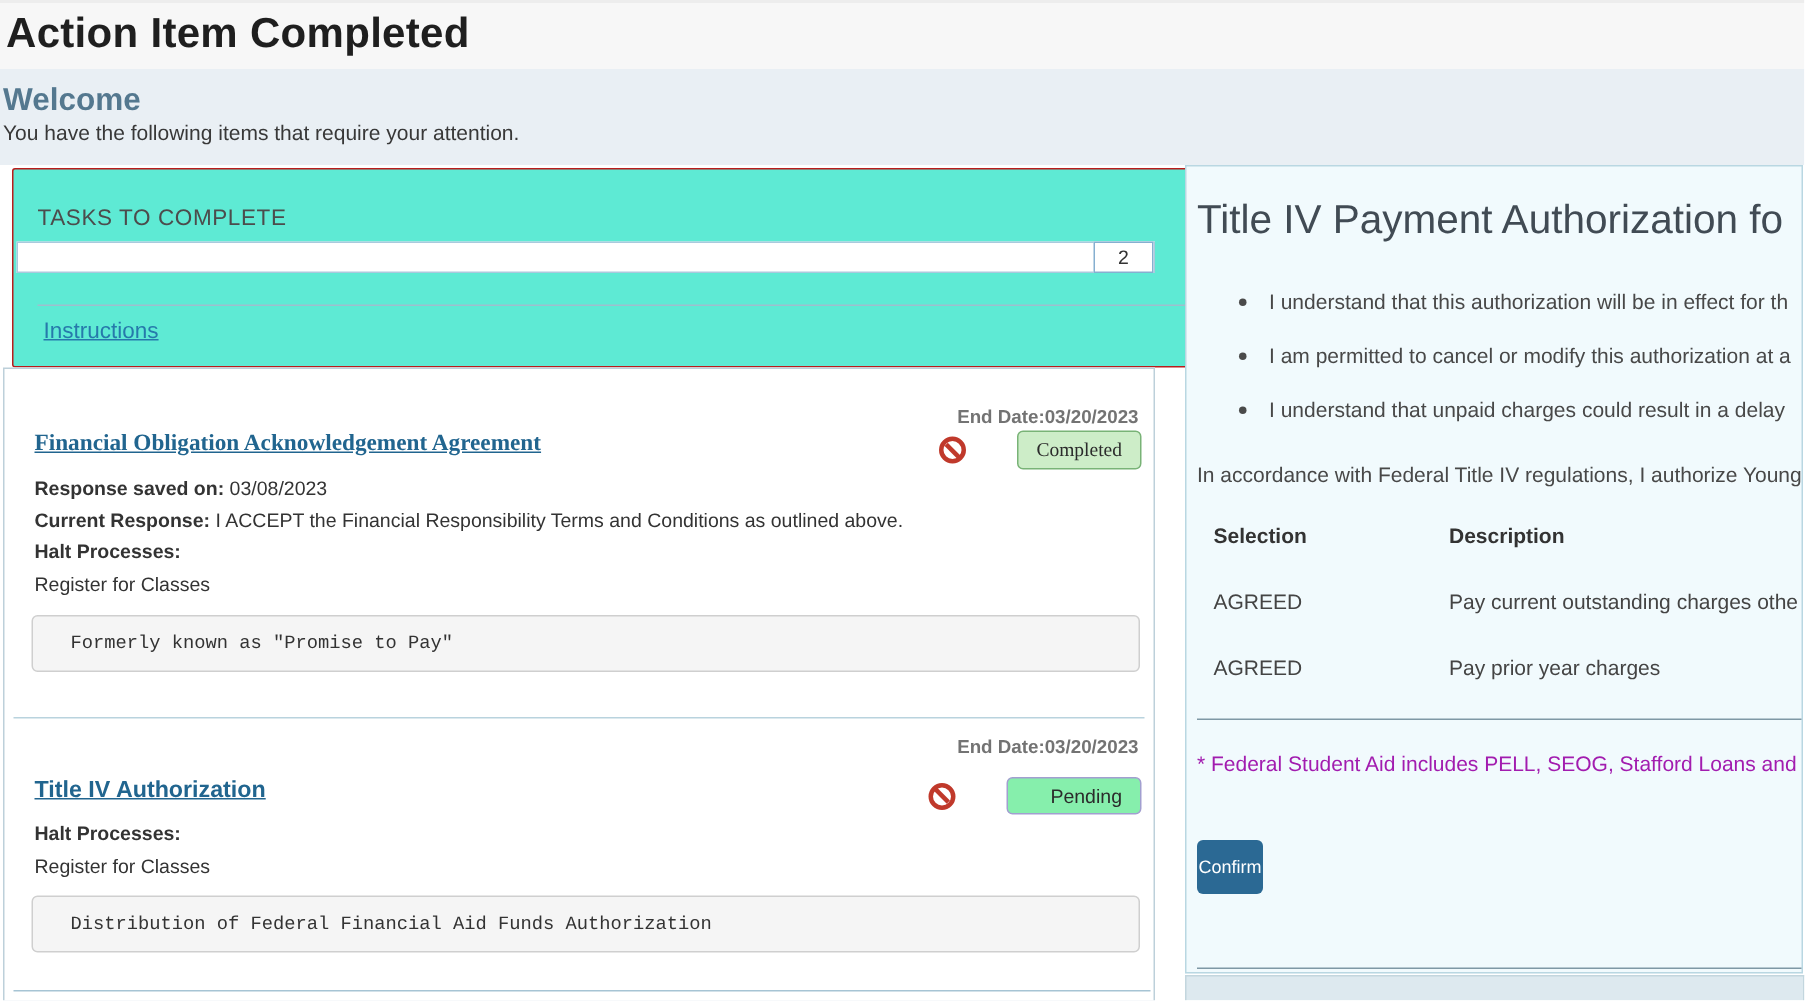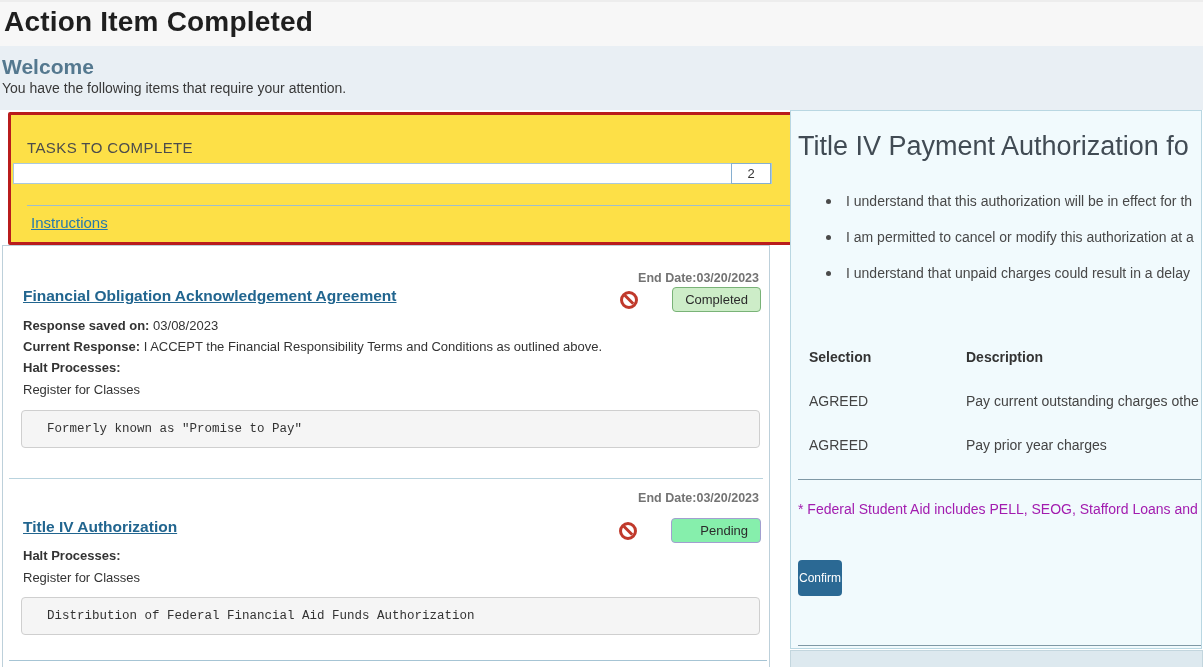--- a/index.html
+++ b/index.html
@@ -31,21 +31,21 @@
     font-size:21px; font-weight:bold; color:#54788f;
   }
   .welcome-strip p {
     position:absolute; left:2px; top:34px;
     font-size:14px; color:#383838;
   }
 
   
   .tasks-card {
     position:absolute; left:8px; top:112px; width:862px; height:133px;
-    background:#fde047; border:3px solid #b91c1c; border-radius:2px;
+    background:#5eead4; border:1px solid #b91c1c; border-radius:2px;
   }
   .tasks-card .card-title {
     position:absolute; left:16px; top:24px;
     font-size:15px; color:#4c4c4c; letter-spacing:0.4px;
   }
   .icon-prohibited {
     position:relative; display:inline-block; width:18px; height:18px;
     border:3px solid #c0392b; border-radius:50%;
   }
   .icon-prohibited::after {
@@ -166,21 +166,21 @@
     <div class="tasks-progress">
       <div class="count-box">2</div>
     </div>
     <div class="rule"></div>
     <a class="instructions-link">Instructions</a>
   </div>
 
   <div class="task-list">
 
     <div class="end-date" style="top:25px;">End Date:03/20/2023</div>
-    <div class="task-title-row" style="top:41px;">
+    <div class="task-title-row" style="top:41px;font-family:Liberation Serif, serif;">
       <a class="task-link">Financial Obligation Acknowledgement Agreement</a>
       <span class="row-right">
         <span class="icon-prohibited"></span>
         <span class="badge badge-completed">Completed</span>
       </span>
     </div>
     <div class="meta" style="top:72px;">
       <b>Response saved on:</b>
       <span>03/08/2023</span>
     </div>
@@ -219,20 +219,21 @@
     <div class="bullet-line" style="top:82px;">
       <span class="dot"></span><span>I understand that this authorization will be in effect for th</span>
     </div>
     <div class="bullet-line" style="top:154px;">
       <span class="dot"></span><span>I understand that unpaid charges could result in a delay</span>
     </div>
     <div class="bullet-line" style="top:118px;">
       <span class="dot"></span><span>I am permitted to cancel or modify this authorization at a</span>
     </div>
 
+    <div class="intro-line" style="top:197px;">In accordance with Federal Title IV regulations, I authorize Young</div>
 
     <div class="tbl-cell tbl-head" style="left:18px; top:238px;">Selection</div>
     <div class="tbl-cell tbl-head" style="left:175px; top:238px;">Description</div>
 
     <div class="tbl-cell" style="left:18px; top:282px;">AGREED</div>
     <div class="tbl-cell" style="left:175px; top:282px;">Pay current outstanding charges othe</div>
 
     <div class="tbl-cell" style="left:18px; top:326px;">AGREED</div>
     <div class="tbl-cell" style="left:175px; top:326px;">Pay prior year charges</div>
 

